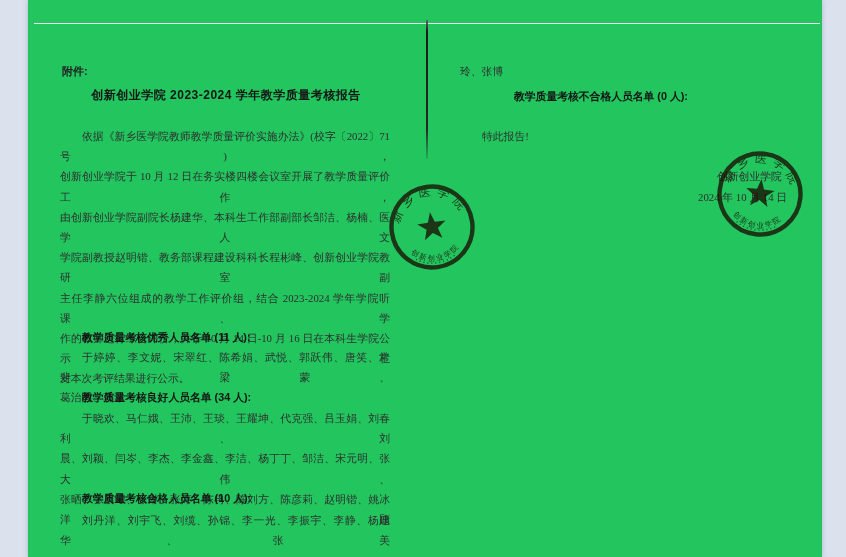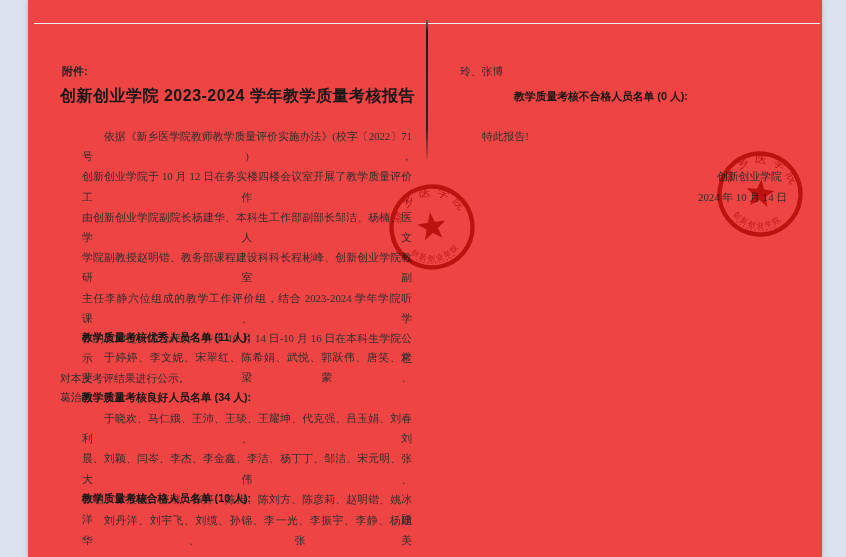--- a/index.html
+++ b/index.html
@@ -5,21 +5,21 @@
   html,body{margin:0;padding:0;}
   body{
     width:846px;height:557px;
     background:#dbe2ee;
     overflow:hidden;
     font-family:"Liberation Sans",sans-serif;
     position:relative;
   }
   .paper{
     position:absolute;left:28px;top:0;width:794px;height:557px;
-    background:#ef4444;
+    background:#22c55e;
     box-shadow:0 0 5px rgba(90,100,125,.35);
   }
   .scan-top-rule{
     position:absolute;left:6px;top:23px;width:786px;height:1px;
     background:#ebebeb;
   }
   .fold-line{
     position:absolute;left:398px;top:20px;width:2px;height:139px;
     background:linear-gradient(#666,#1d1d1d 8%,#262626 78%,rgba(40,40,40,.15));
   }
@@ -28,29 +28,29 @@
     font-family:"Liberation Serif",serif;
     font-size:10.8px;line-height:20.2px;
     white-space:nowrap;
   }
   .blk{
     position:absolute;left:32px;width:330px;color:#2e2e2e;
     font-family:"Liberation Serif",serif;
     font-size:10.8px;line-height:20.2px;
   }
   .blk .ln{width:100%;}
-  .fill{text-align:justify;text-align-last:justify;margin-left:22px;}
+  .fill{text-align:justify;text-align-last:justify;}
   .ind{text-indent:22px;}
   .attachment{
     left:34px;top:61px;font-weight:bold;font-size:11px;color:#222;
     font-family:"Liberation Sans",sans-serif;
   }
   .doc-title{
     left:32px;top:87px;width:332px;text-align:center;
-    font-weight:bold;font-size:16px;color:#161616;letter-spacing:.5px;
+    font-weight:bold;font-size:12px;color:#161616;letter-spacing:.5px;
     font-family:"Liberation Sans",sans-serif;line-height:17px;
     position:absolute;white-space:nowrap;
   }
   .sec-h{
     font-weight:bold;color:#151515;
     font-family:"Liberation Sans",sans-serif;
     text-indent:22px;
   }
   .bold-h{
     font-weight:bold;color:#151515;

